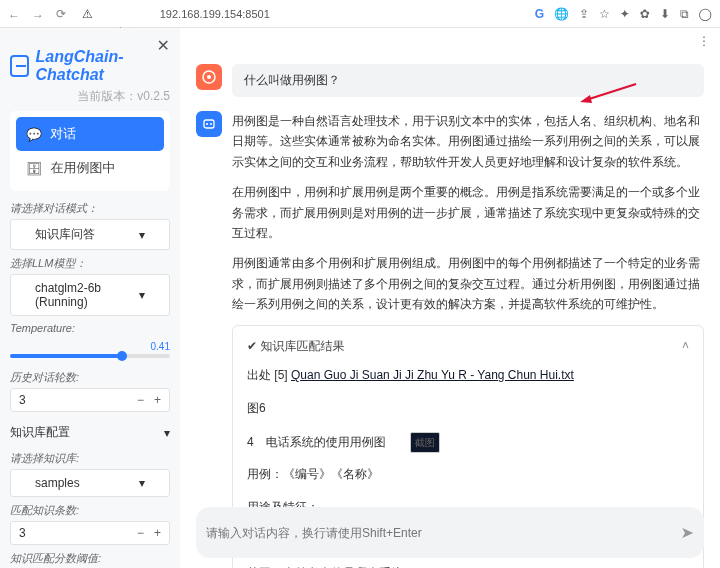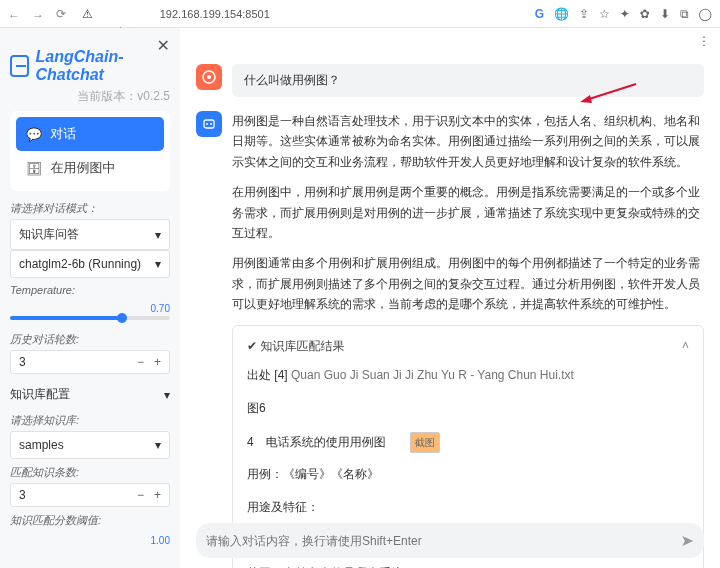--- a/index.html
+++ b/index.html
@@ -20,21 +20,21 @@
 .logo-mark { width: 22px; height: 22px; border: 2px solid #2d7cff; border-radius: 4px; position: relative; }
 .logo-mark::after { content: ""; position: absolute; left: 4px; top: 8px; width: 10px; height: 2px; background: #2d7cff; }
 .logo-text { color: #2d7cff; font-size: 16px; font-style: italic; font-weight: 600; }
 .version { text-align: right; color: #aaa; font-size: 12px; margin-bottom: 6px; }
 .nav-box { background: #fff; border-radius: 6px; padding: 6px; margin-bottom: 10px; }
 .nav-btn { padding: 8px 10px; border-radius: 5px; display: flex; align-items: center; gap: 8px; cursor: pointer; font-size: 13px; }
 .nav-btn.active { background: #2d7cff; color: #fff; }
 .nav-btn:not(.active) { color: #444; }
 
 .label { font-size: 11px; color: #666; margin: 6px 0 3px; font-style: italic; }
-.select { background: #fff; border: 1px solid #e2e2e2; border-radius: 3px; padding: 6px 8px; display: flex; justify-content: space-between; align-items: center; font-size: 12px; cursor: pointer; }
+.select { background: #fff; border: 1px solid #e2e2e2; border-radius: 3px; padding: 6px 24px; display: flex; justify-content: space-between; align-items: center; font-size: 12px; cursor: pointer; }
 .slider-row { padding: 4px 0; }
 .slider-val { text-align: right; color: #2d7cff; font-size: 10px; }
 .slider { height: 4px; background: #e0e0e0; border-radius: 2px; position: relative; margin: 2px 0; }
 .slider .fill { position: absolute; left: 0; top: 0; height: 4px; background: #2d7cff; border-radius: 2px; }
 .slider .thumb { position: absolute; top: -3px; width: 10px; height: 10px; background: #2d7cff; border-radius: 50%; margin-left: -5px; }
 .minmax { display: flex; justify-content: space-between; color: #999; font-size: 10px; }
 .stepper { background: #fff; border: 1px solid #e2e2e2; border-radius: 3px; display: flex; align-items: center; justify-content: space-between; padding: 4px 8px; }
 .stepper .btns { display: flex; gap: 10px; color: #666; cursor: pointer; }
 
 
@@ -48,25 +48,25 @@
 .avatar { width: 26px; height: 26px; border-radius: 6px; display: flex; align-items: center; justify-content: center; flex-shrink: 0; }
 .avatar.user { background: #ff6b4a; }
 .avatar.bot { background: #2d7cff; }
 .msg-row.user-row .bubble { background: #f1f3f5; border-radius: 6px; padding: 8px 12px; flex: 1; }
 .content { flex: 1; font-size: 12px; line-height: 1.7; color: #333; }
 .content p { margin-bottom: 10px; }
 
 .card { border: 1px solid #e5e5e5; border-radius: 6px; padding: 10px 14px; margin-top: 6px; }
 .card-head { display: flex; justify-content: space-between; align-items: center; color: #444; margin-bottom: 8px; cursor: pointer; }
 .card-head .chev { color: #888; }
-.src-link { color: #737373; }
+.src-link { color: #0f172a; text-decoration: underline; }
 .card p { font-size: 12px; line-height: 1.9; }
-.badge { display: inline-block; border: 1px solid #ccc; background: #fdba74; border-radius: 2px; padding: 0 4px; font-size: 10px; color: #666; margin-top: 2px; text-align: right; }
-
-.input-bar { position: absolute; left: 16px; right: 16px; bottom: 10px; background: #f1f3f5; border-radius: 14px; padding: 8px 10px; display: flex; align-items: center; }
+.badge { display: inline-block; border: 1px solid #ccc; background: #0f172a; border-radius: 2px; padding: 0 4px; font-size: 10px; color: #666; margin-top: 2px; text-align: right; }
+
+.input-bar { position: absolute; left: 16px; right: 16px; bottom: 10px; background: #f1f3f5; border-radius: 14px; padding: 16px 10px; display: flex; align-items: center; }
 .input-bar input { flex: 1; border: none; background: transparent; outline: none; font-size: 12px; }
 .send { color: #999; font-size: 16px; cursor: pointer; }
 </style>
 </head>
 <body>
 
 <div class="chrome">
   <div class="nav-icons">
     <span>←</span>
     <span>→</span>
@@ -111,28 +111,29 @@
         <span>在用例图中</span>
       </div>
     </div>
 
     <div class="label">请选择对话模式：</div>
     <div class="select">
       <span>知识库问答</span>
       <span>▾</span>
     </div>
 
+    <div class="label">选择LLM模型：</div>
     <div class="select">
       <span>chatglm2-6b (Running)</span>
       <span>▾</span>
     </div>
 
     <div class="label">Temperature:</div>
     <div class="slider-row">
-      <div class="slider-val">0.70</div>
+      <div class="slider-val">0.41</div>
       <div class="slider">
           <div class="fill" style="width:70%"></div>
           <div class="thumb" style="left:70%"></div>
         </div>
     </div>
 
     <div class="label">历史对话轮数:</div>
     <div class="stepper">
       <span>3</span>
       <span class="btns">
@@ -189,28 +190,28 @@
       <div class="avatar bot">
           <svg width="14" height="14" viewBox="0 0 14 14">
             <rect x="2" y="3" width="10" height="8" rx="2" fill="none" stroke="#fff" stroke-width="1.3"></rect>
             <circle cx="5" cy="7" r="1" fill="#fff"></circle>
             <circle cx="9" cy="7" r="1" fill="#fff"></circle>
           </svg>
         </div>
       <div class="content">
         <p>用例图是一种自然语言处理技术，用于识别文本中的实体，包括人名、组织机构、地名和日期等。这些实体通常被称为命名实体。用例图通过描绘一系列用例之间的关系，可以展示实体之间的交互和业务流程，帮助软件开发人员更好地理解和设计复杂的软件系统。</p>
         <p>在用例图中，用例和扩展用例是两个重要的概念。用例是指系统需要满足的一个或多个业务需求，而扩展用例则是对用例的进一步扩展，通常描述了系统实现中更复杂或特殊的交互过程。</p>
-        <p>用例图通常由多个用例和扩展用例组成。用例图中的每个用例都描述了一个特定的业务需求，而扩展用例则描述了多个用例之间的复杂交互过程。通过分析用例图，软件开发人员可以更好地理解系统的需求，当前考虑的是哪个系统，并提高软件系统的可维护性。</p>
+        <p>用例图通常由多个用例和扩展用例组成。用例图中的每个用例都描述了一个特定的业务需求，而扩展用例则描述了多个用例之间的复杂交互过程。通过分析用例图，用例图通过描绘一系列用例之间的关系，设计更有效的解决方案，并提高软件系统的可维护性。</p>
 
         <div class="card">
           <div class="card-head">
             <span><span>✔ </span><span>知识库匹配结果</span></span>
             <span class="chev">˄</span>
           </div>
-          <p><span>出处 [4] </span><a class="src-link">Quan Guo Ji Suan Ji Ji Zhu Yu R - Yang Chun Hui.txt</a></p>
+          <p><span>出处 [5] </span><a class="src-link">Quan Guo Ji Suan Ji Ji Zhu Yu R - Yang Chun Hui.txt</a></p>
           <p>图6</p>
           <p><span>4　电话系统的使用用例图</span>　　<span class="badge">截图</span></p>
           <p>用例：《编号》《名称》</p>
           <p>用途及特征：</p>
           <p>用例在系统中的目标（用例目标描述）</p>
           <p>范围（当前考虑的是哪个系统）</p>
 
         </div>
       </div>
     </div>

